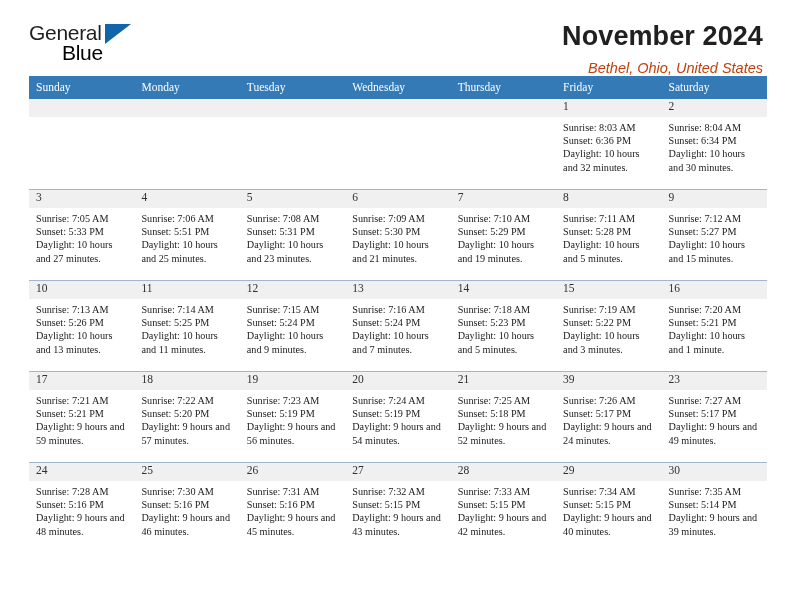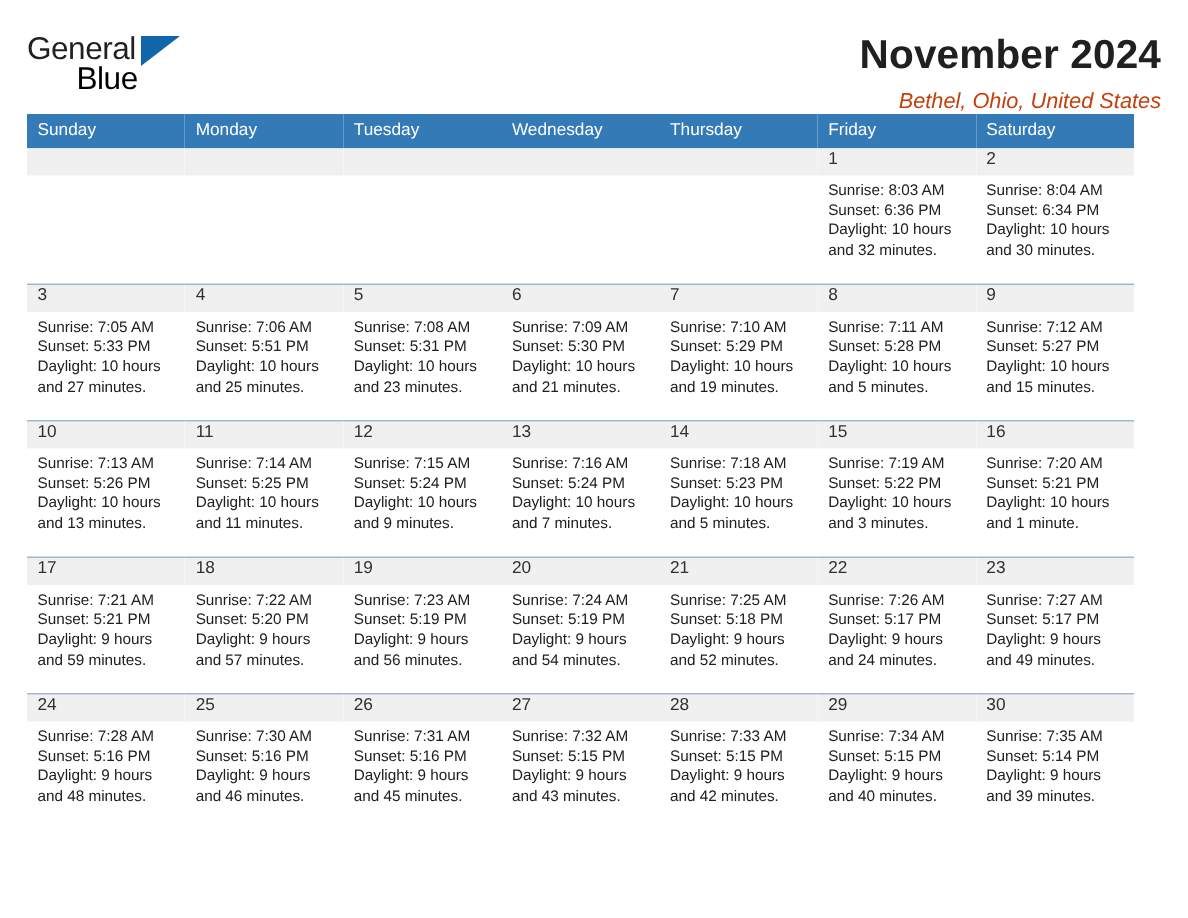--- a/index.html
+++ b/index.html
@@ -12,21 +12,21 @@
     height: 612px;
     font-family: "Liberation Sans", sans-serif;
     color: #000000;
     overflow: hidden;
   }
   .page {
     position: relative;
     width: 792px;
     height: 612px;
     box-sizing: border-box;
-    padding: 0 18px;
+    padding: 0 29px;
   }
 
   
   .topbar {
     display: flex;
     align-items: flex-start;
     justify-content: space-between;
     height: 76px;
     padding-top: 22px;
     box-sizing: border-box;
@@ -80,20 +80,21 @@
     margin-top: 9px;
     line-height: 1.1;
     font-style: italic;
   }
 
   
   .calendar {
     width: 738px;
     border-collapse: collapse;
     table-layout: fixed;
+    font-family: Liberation Serif, serif;
   }
   .calendar th {
     background: #337ab7;
     color: #ffffff;
     font-weight: normal;
     font-size: 11.5px;
     text-align: left;
     padding: 5px 0 6px 7px;
     border: none;
   }
@@ -409,21 +410,21 @@
               <div class="daynum-band">21</div>
               <div class="dayinfo">
                 <div>Sunrise: 7:25 AM</div>
                 <div>Sunset: 5:18 PM</div>
                 <div class="daylight">Daylight: 9 hours and 52 minutes.</div>
               </div>
             </div>
           </td>
           <td>
             <div class="daycell">
-              <div class="daynum-band">22</div>
+              <div class="daynum-band">39</div>
               <div class="dayinfo">
                 <div>Sunrise: 7:26 AM</div>
                 <div>Sunset: 5:17 PM</div>
                 <div class="daylight">Daylight: 9 hours and 24 minutes.</div>
               </div>
             </div>
           </td>
           <td>
             <div class="daycell">
               <div class="daynum-band">23</div>

